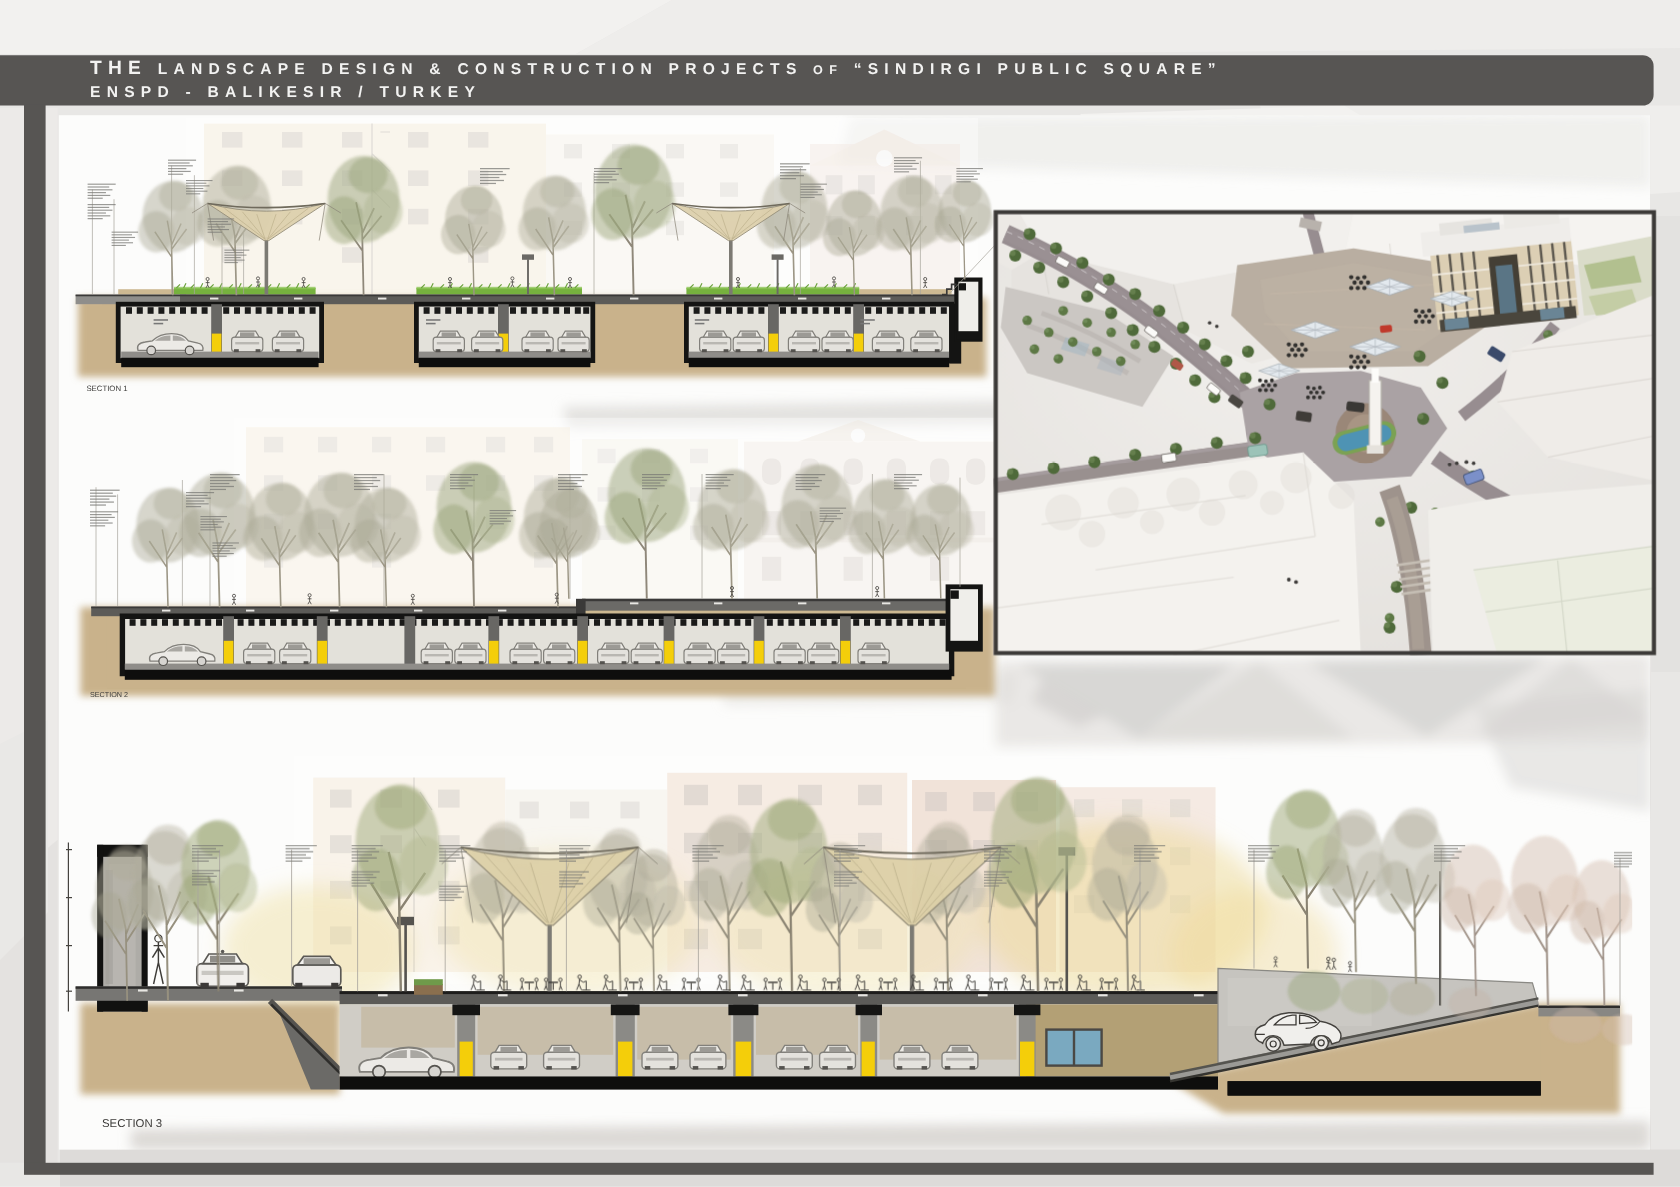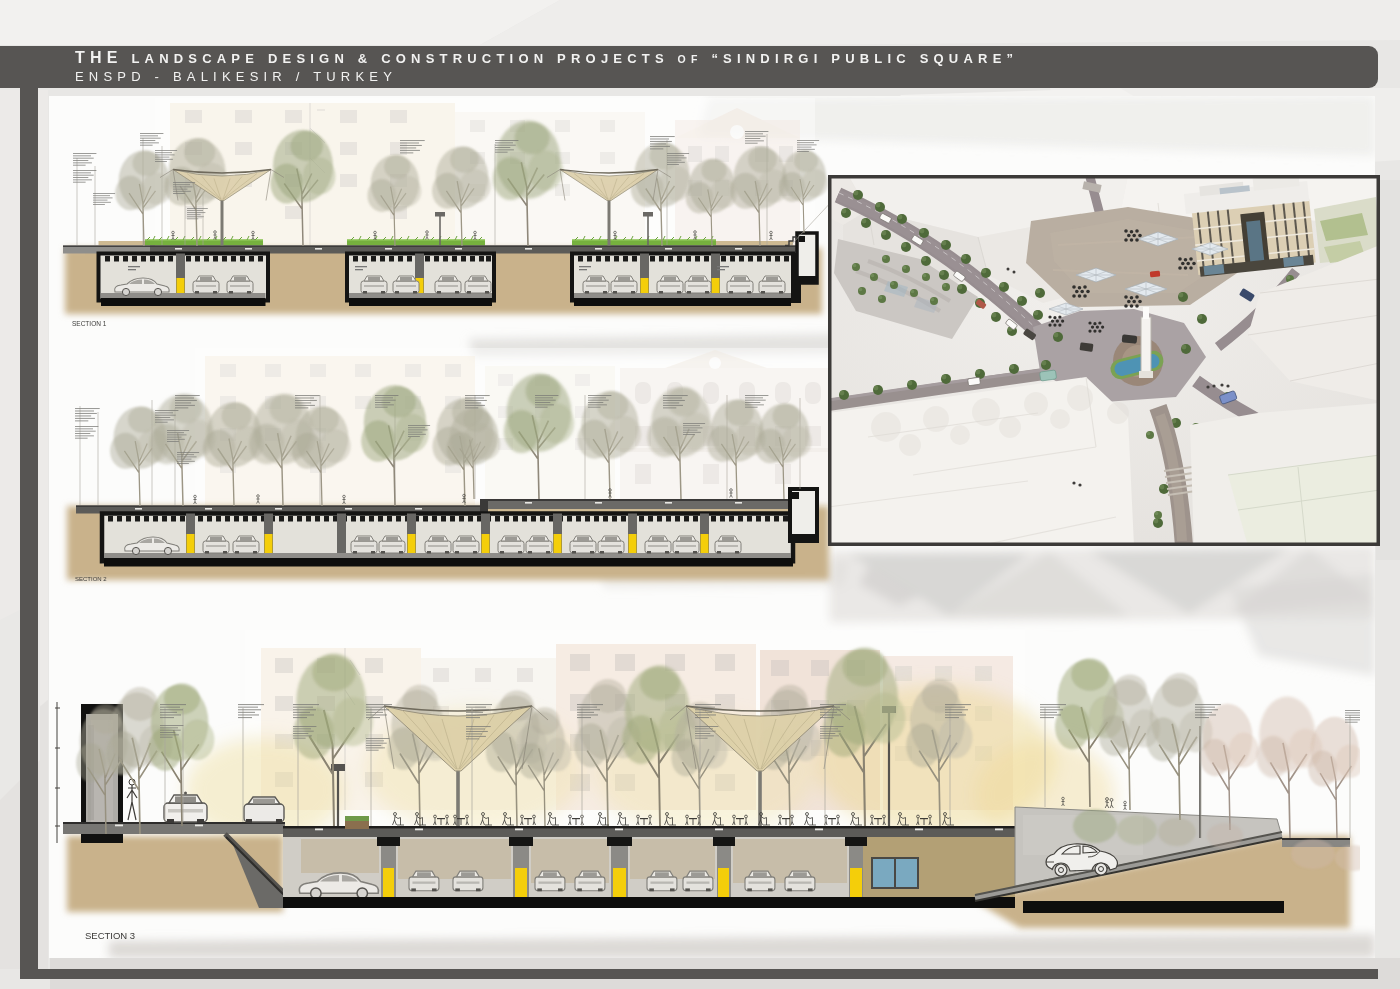--- a/index.html
+++ b/index.html
@@ -42,21 +42,21 @@
     <polygon points="1180,492 1326,478 1326,580 1210,560" fill="#d6d4d1" opacity=".5"></polygon>
     <polygon points="60,845 1326,838 1326,862 60,862" fill="#d8d5d1" opacity=".9"></polygon>
     <polygon points="550,470 800,465 795,490 555,492" fill="#dddbd8" opacity=".45"></polygon>
   </g>
 </svg>
 
 <div class="abs" style="left:0;top:46px;width:1378px;height:42px;background:#575553;border-radius:0 9px 9px 0;"></div>
 
 <div class="abs" style="left:75px;top:49px;width:1200px;height:15px;color:#f2f2f1;font-weight:bold;font-size:13px;letter-spacing:5.2px;white-space:nowrap;"><span style="font-size:16px;">THE</span> LANDSCAPE DESIGN &amp; CONSTRUCTION PROJECTS <span style="font-size:10.5px;">OF</span> “SINDIRGI PUBLIC SQUARE”</div>
 
-<div class="abs" style="left:75px;top:69px;width:700px;height:15px;color:#f2f2f1;font-weight:normal;font-size:13px;letter-spacing:5.2px;white-space:nowrap;">ENSPD - BALIKESIR / TURKEY</div>
+<div class="abs" style="left:75px;top:69px;width:700px;height:15px;color:#f2f2f1;font-weight:bold;font-size:13px;letter-spacing:5.2px;white-space:nowrap;">ENSPD - BALIKESIR / TURKEY</div>
 
 <div class="abs" style="left:20px;top:87px;width:18px;height:883px;background:#575553;"></div>
 
 <div class="abs" style="left:20px;top:969px;width:1358px;height:9.5px;background:#575553;"></div>
 
 <svg id="s1" class="abs" style="left:55px;top:98px" width="780" height="240" viewBox="0 0 780 240">
   <defs>
     <filter id="bl3" x="-30%" y="-30%" width="160%" height="160%">
         <feGaussianBlur stdDeviation="3"></feGaussianBlur>
       </filter>

